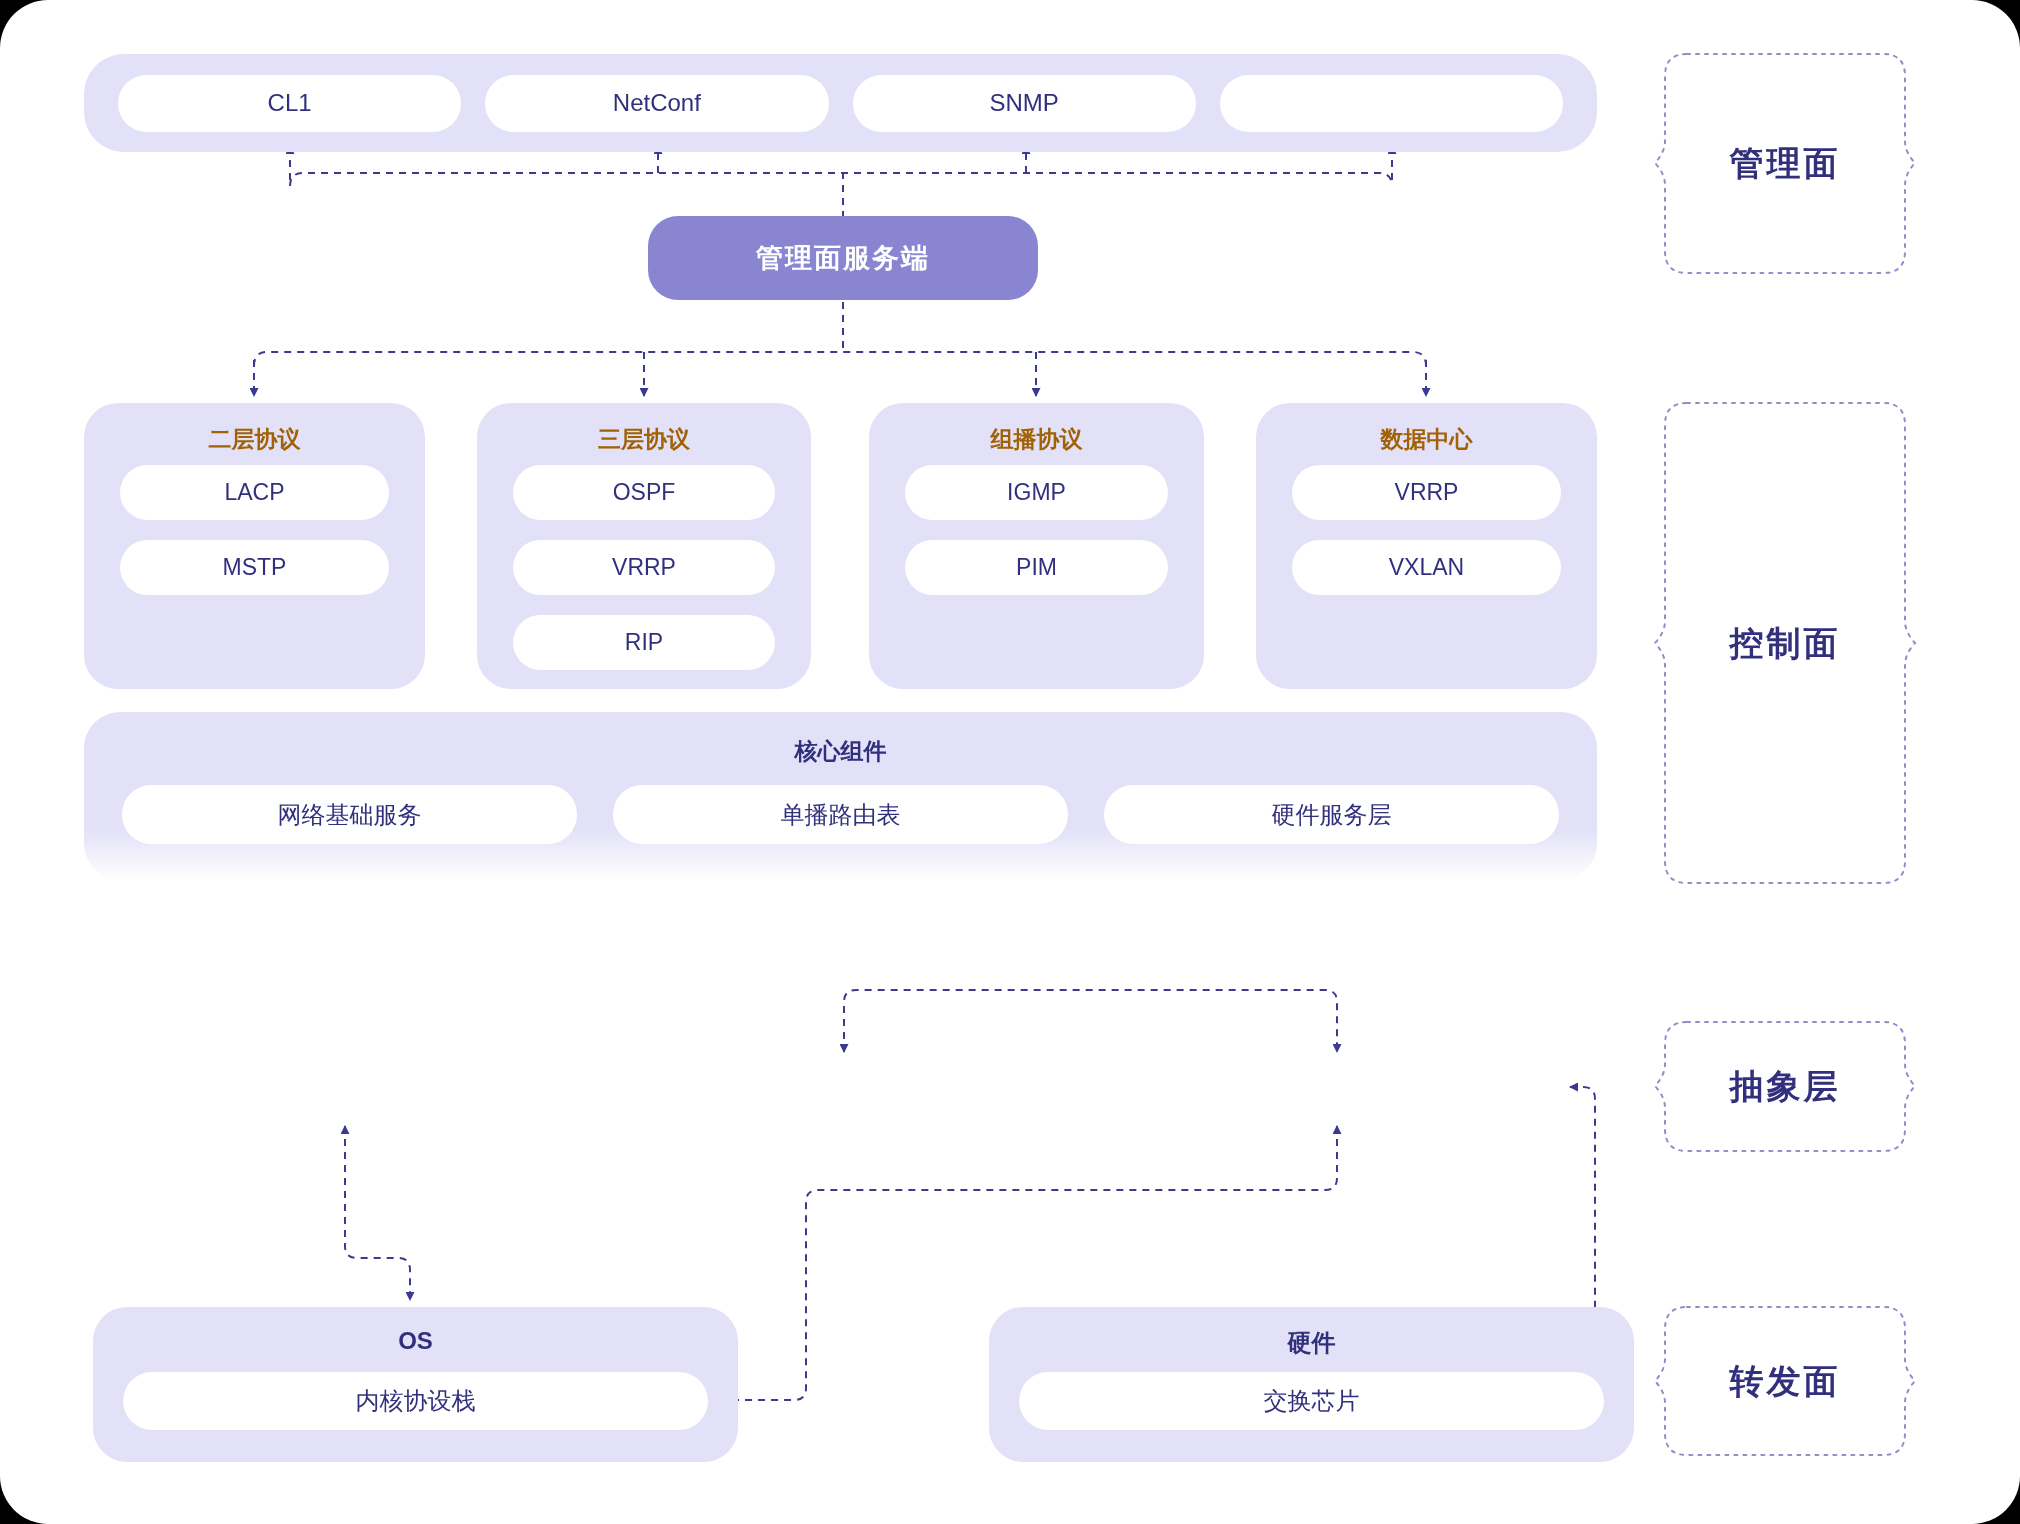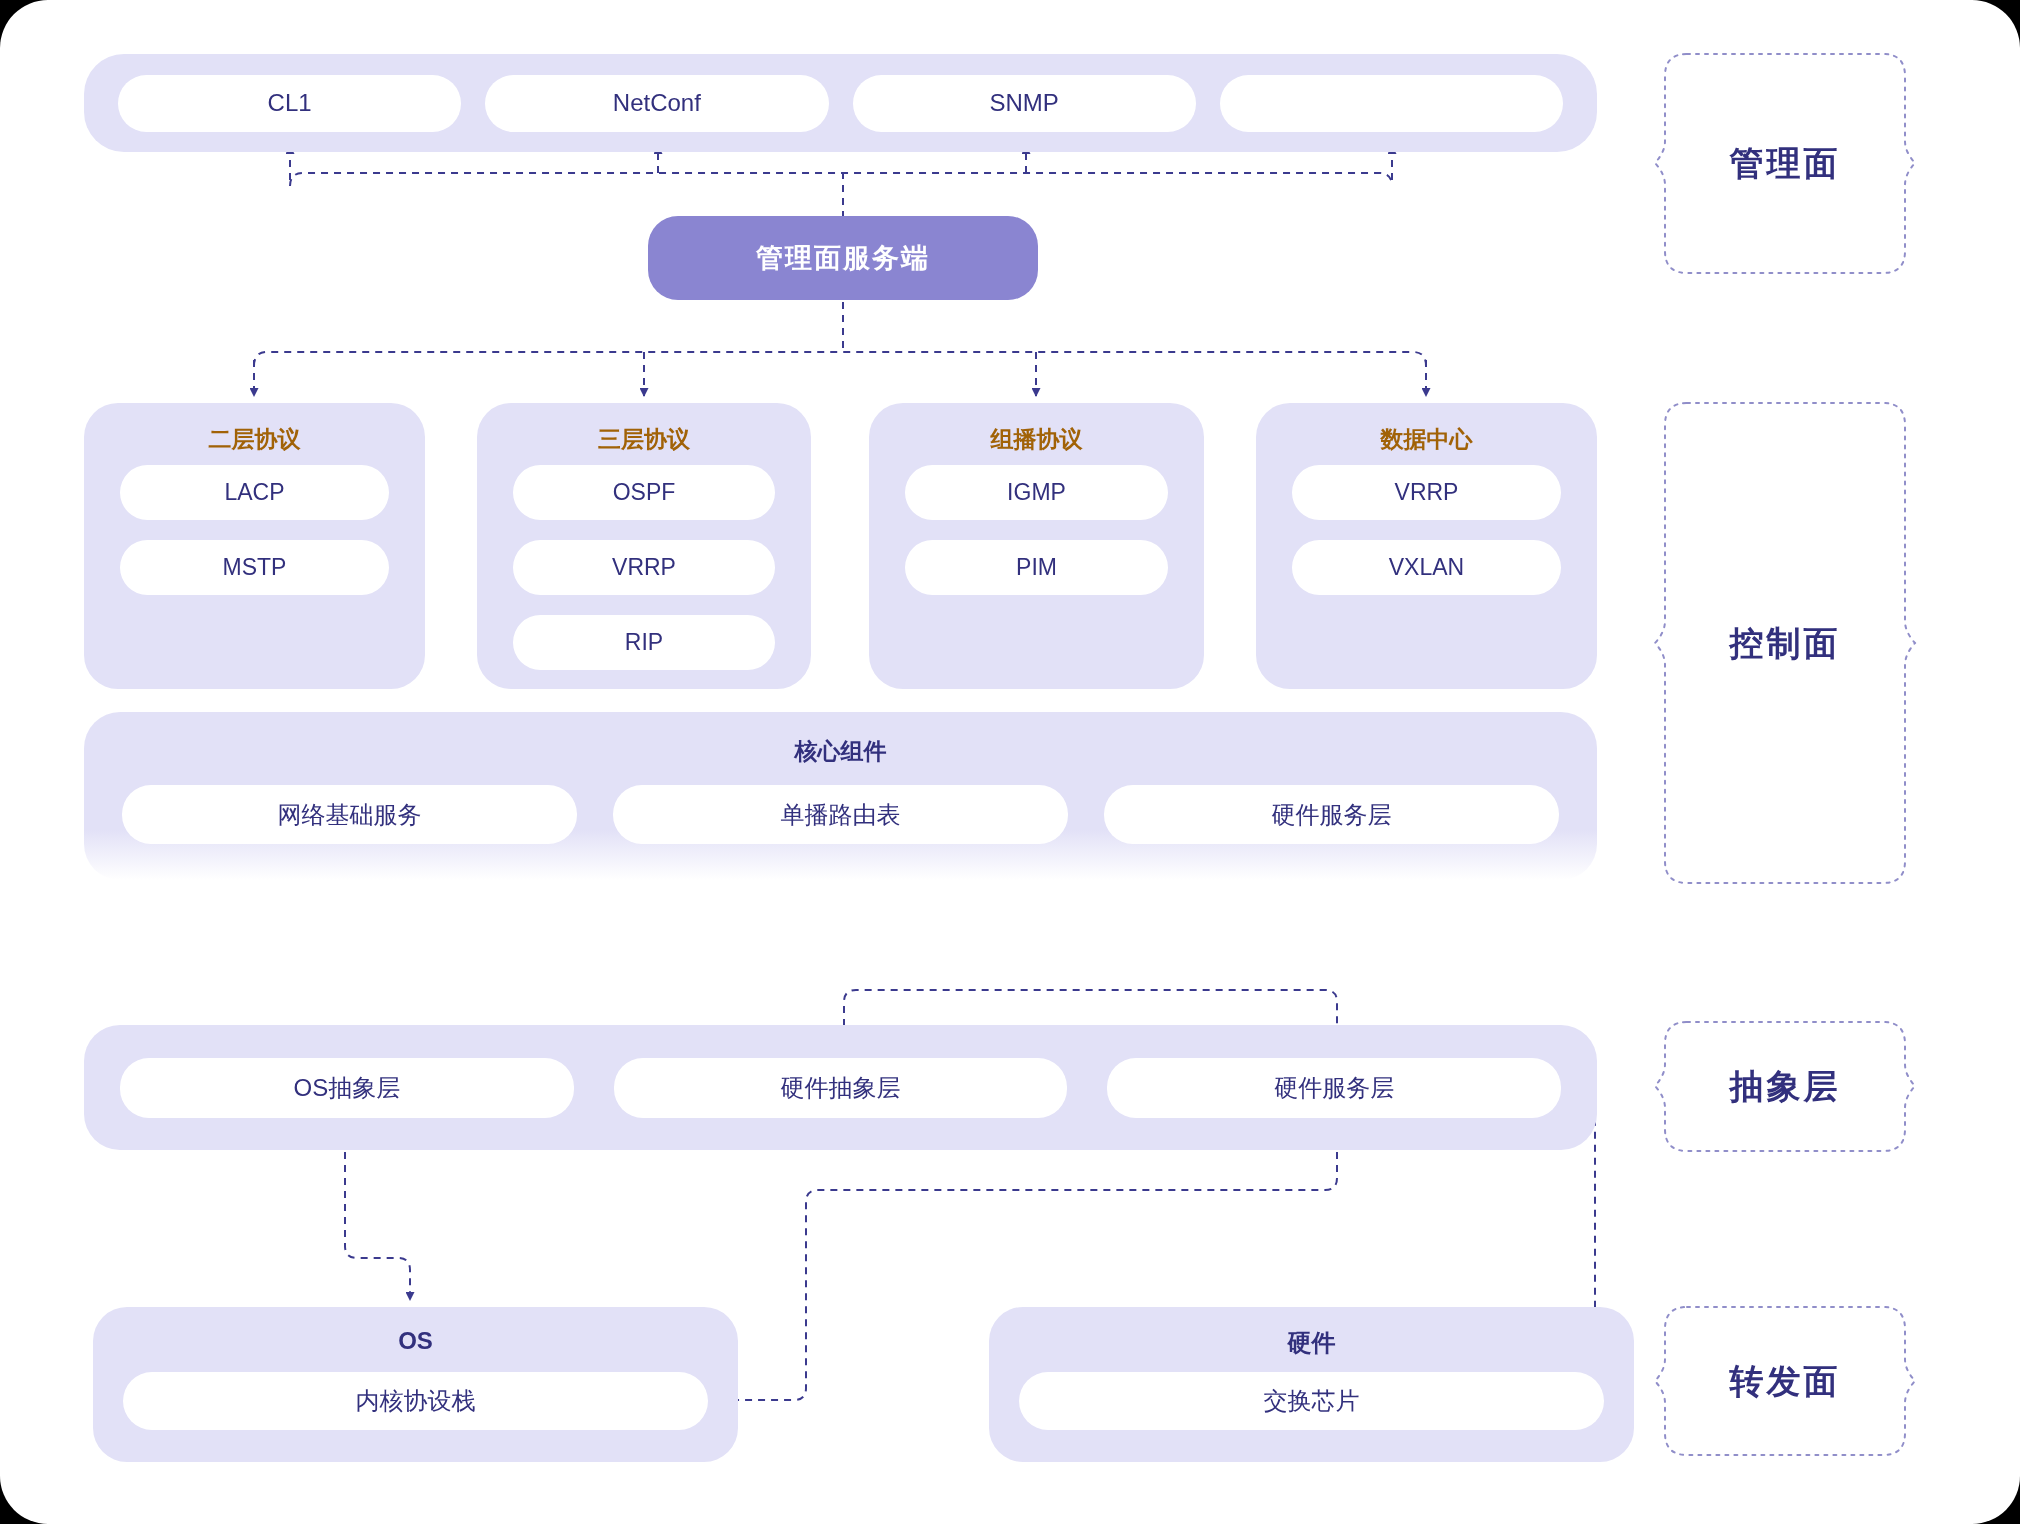--- a/index.html
+++ b/index.html
@@ -122,27 +122,20 @@
 
   <div class="corebar">
     <div class="ctitle">核心组件</div>
     <div class="row">
       <div class="pill">网络基础服务</div>
       <div class="pill">单播路由表</div>
       <div class="pill">硬件服务层</div>
     </div>
   </div>
 
-  <div class="absbar">
-    <div class="row">
-      <div class="pill">OS抽象层</div>
-      <div class="pill">硬件抽象层</div>
-      <div class="pill">硬件服务层</div>
-    </div>
-  </div>
 
   <div class="bbox" style="left:93px;">
     <div class="ctitle">OS</div>
     <div class="pill">内核协设栈</div>
   </div>
   <div class="bbox" style="left:989px;">
     <div class="ctitle">硬件</div>
     <div class="pill">交换芯片</div>
   </div>
 

